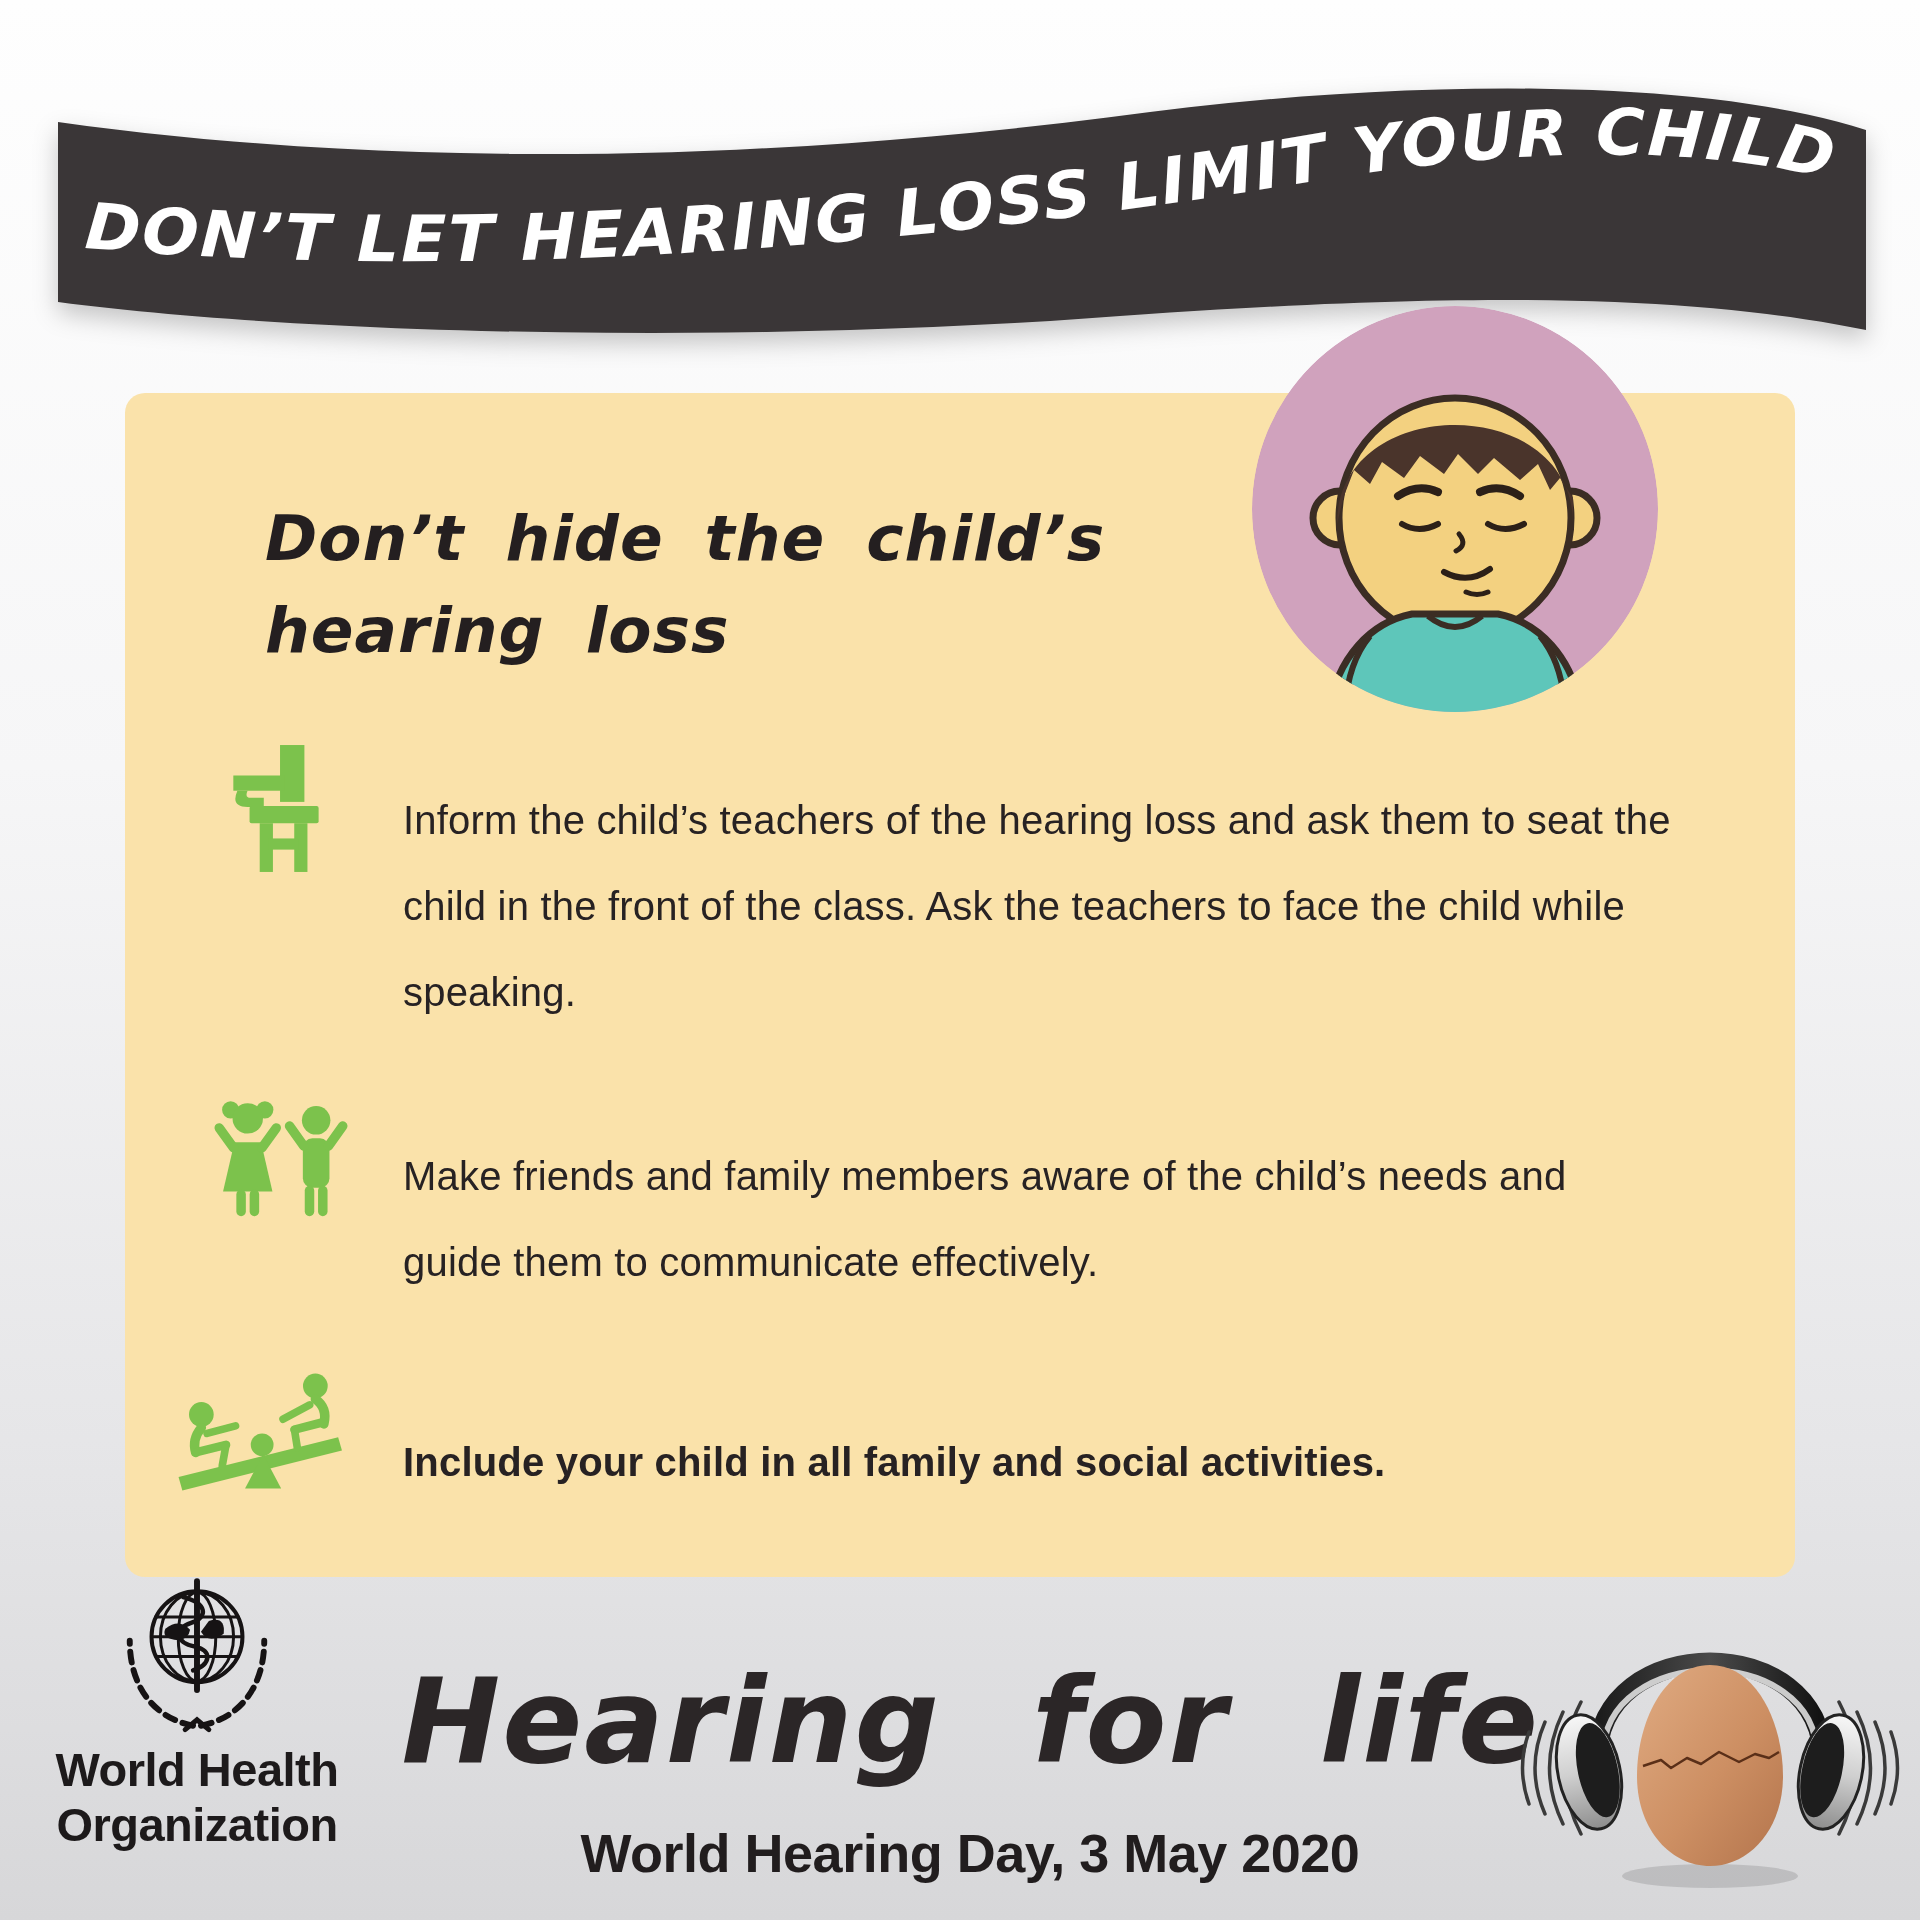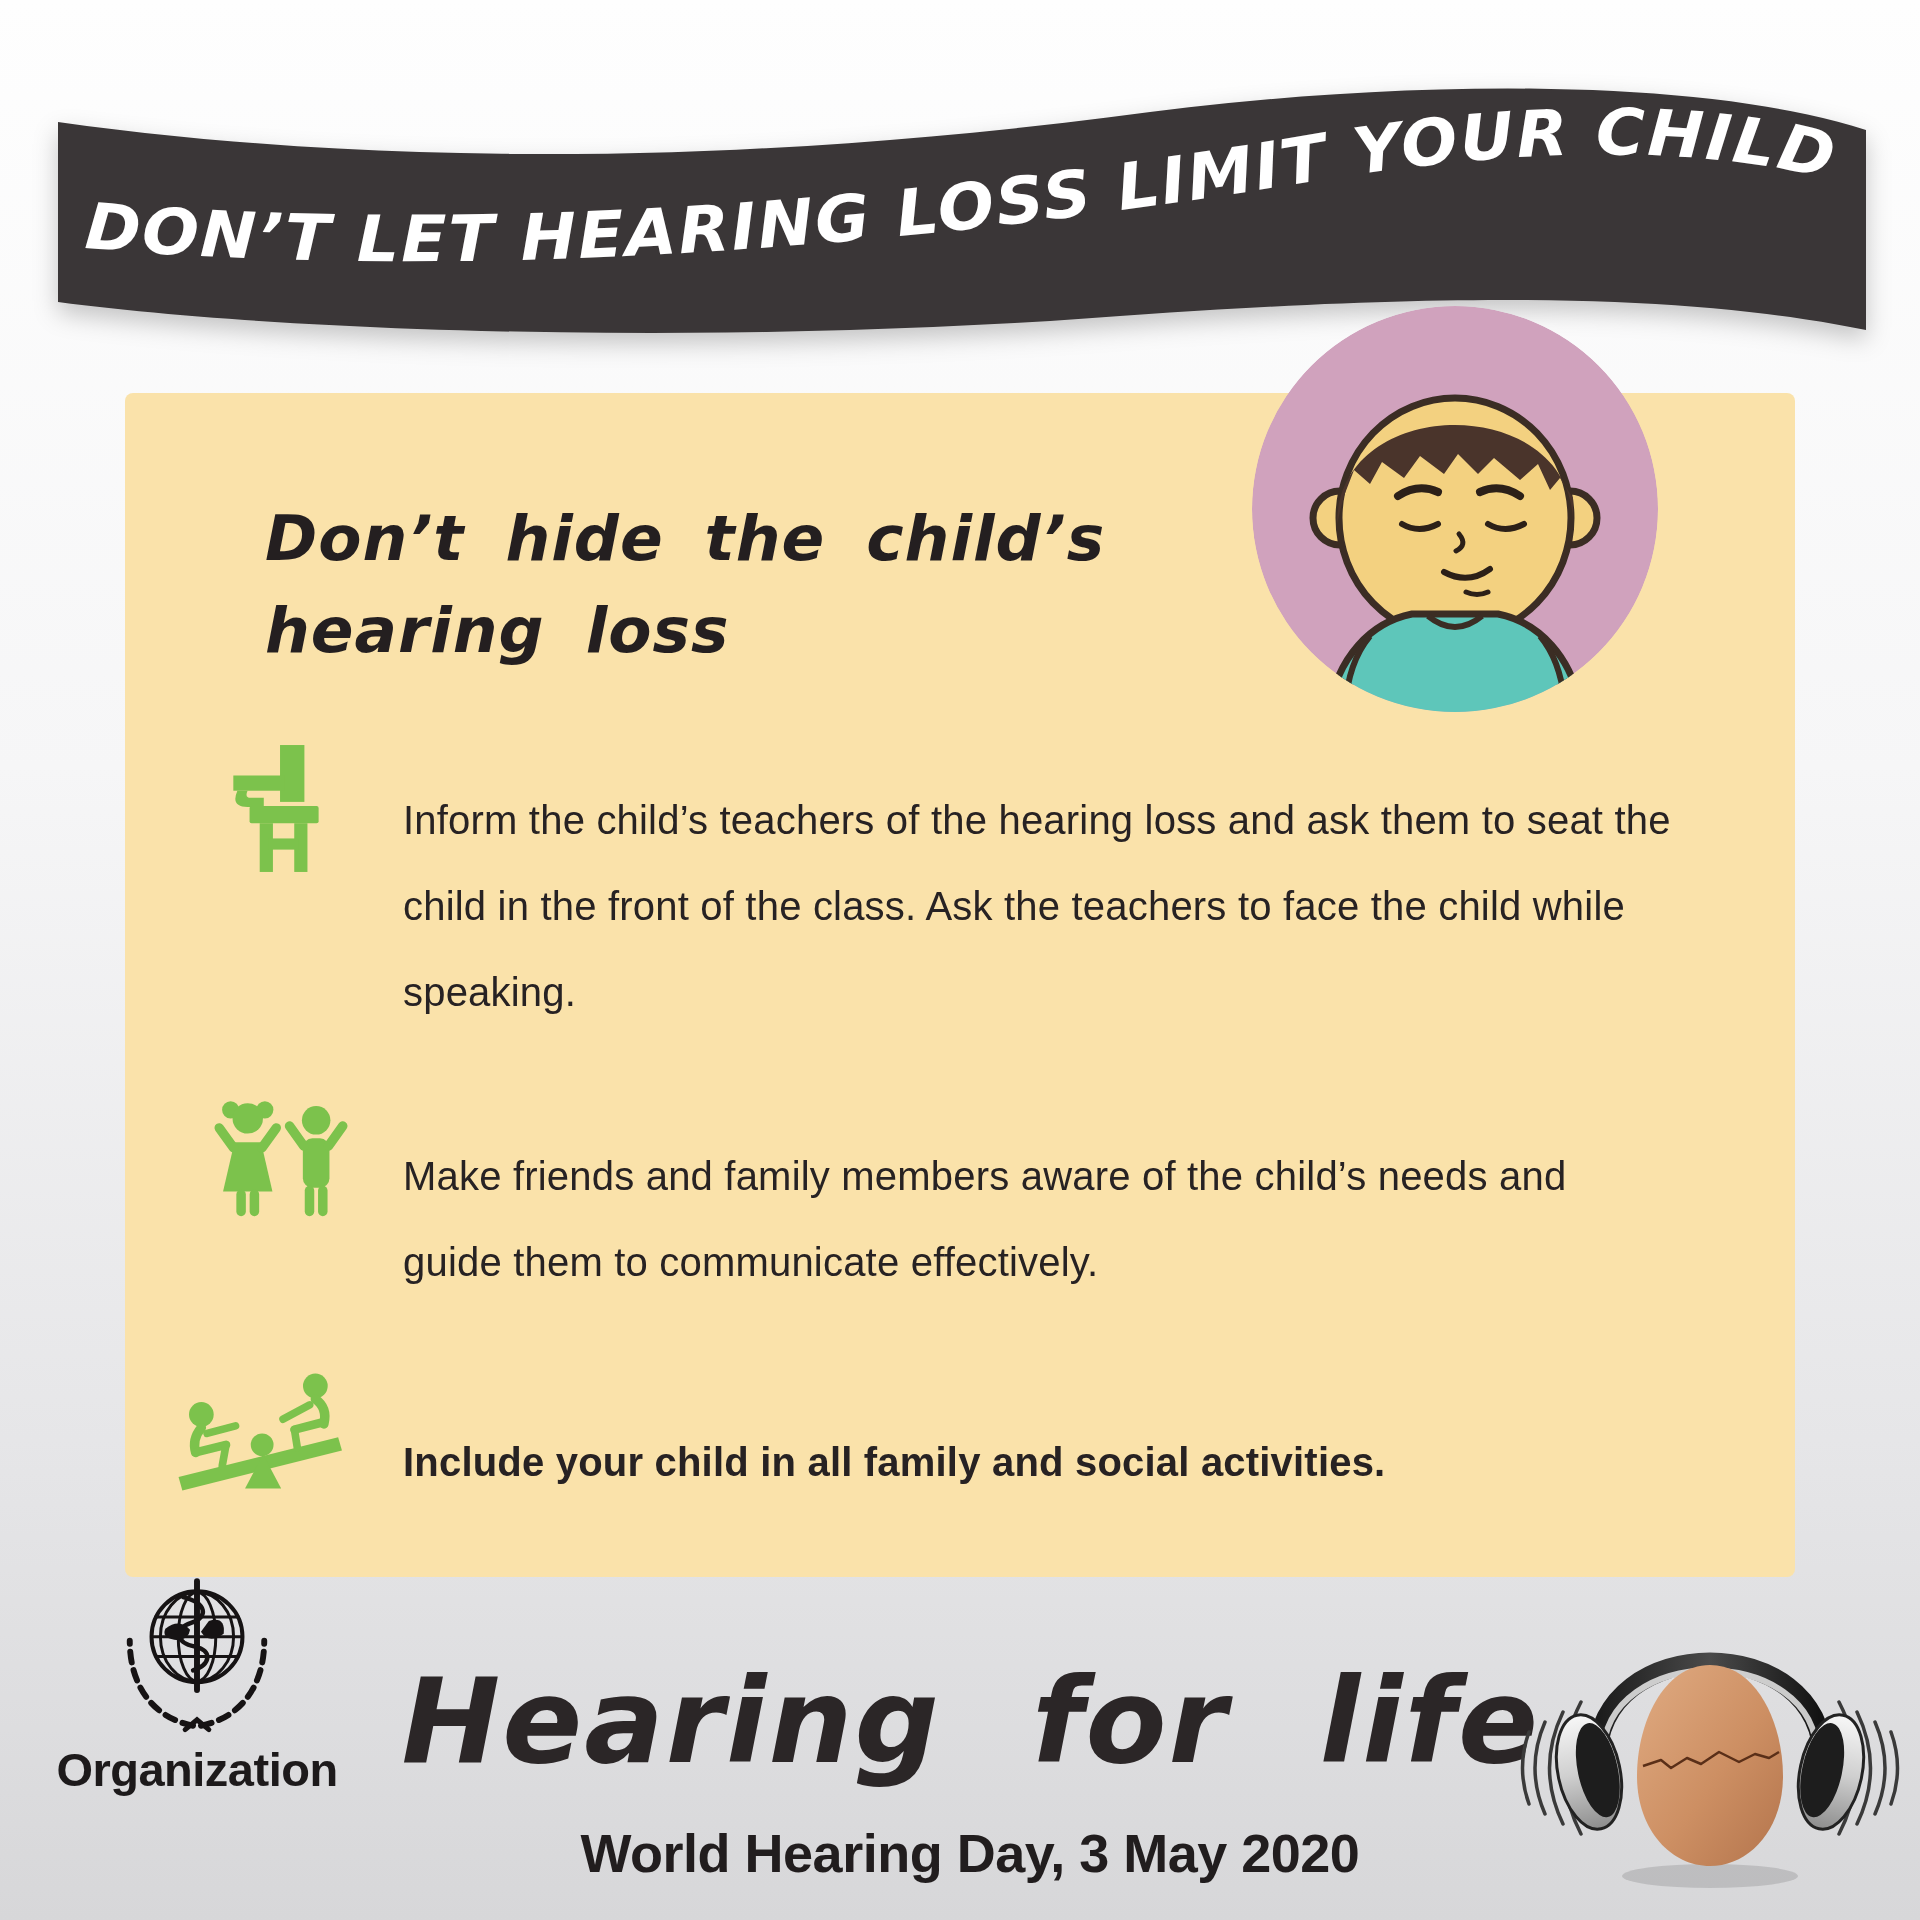--- a/index.html
+++ b/index.html
@@ -12,21 +12,21 @@
   
   .banner{position:absolute;left:0;top:0;width:1920px;height:420px;}
   .banner-shape{filter:drop-shadow(0 10px 12px rgba(0,0,0,.22));}
   .banner text{
     font-family:"DejaVu Sans",sans-serif;font-style:italic;font-weight:600;
     font-size:64px;letter-spacing:2px;fill:#ffffff;
   }
   
   .card{
     position:absolute;left:125px;top:393px;width:1670px;height:1184px;
-    background:#fae2aa;border-radius:8px;
+    background:#fae2aa;border-radius:20px;
   }
   .heading{
     position:absolute;left:140px;top:100px;width:880px;
     font-family:"DejaVu Sans",sans-serif;font-style:italic;font-weight:700;
     font-size:63px;line-height:92px;color:#241f20;word-spacing:18px;letter-spacing:1px;
   }
   .avatar{position:absolute;left:1252px;top:306px;width:406px;height:406px;}
   .bullet-icon{position:absolute;}
   .b1-icon{left:100px;top:350px;width:106px;height:132px;}
   .b2-icon{left:80px;top:698px;width:152px;height:146px;}
@@ -174,20 +174,21 @@
     <path d="M86 148 C46 140 22 108 22 62" stroke-width="6" stroke-dasharray="11 8"></path>
     <path d="M94 148 C134 140 158 108 158 62" stroke-width="6" stroke-dasharray="11 8"></path>
     <path d="M78 152 L90 142 L102 152" stroke-width="5"></path>
   </g>
   <g fill="#161314">
     <path d="M58 50 q14 -11 25 1 q-2 12 -16 10 q-13 -2 -9 -11 z"></path>
     <path d="M102 42 q17 -5 15 13 q-15 11 -23 -2 z"></path>
   </g>
 </svg>
 <div class="who-name">
+  <div>World Health</div>
   <div>Organization</div>
 </div>
 
 <div class="slogan">Hearing for life</div>
 <div class="event">World Hearing Day, 3 May 2020</div>
 
 <svg class="egg" viewBox="0 0 410 350">
   <defs>
     <linearGradient id="eggGrad" x1="0" y1="0" x2="1" y2="1">
       <stop offset="0" stop-color="#e0ab82"></stop>

